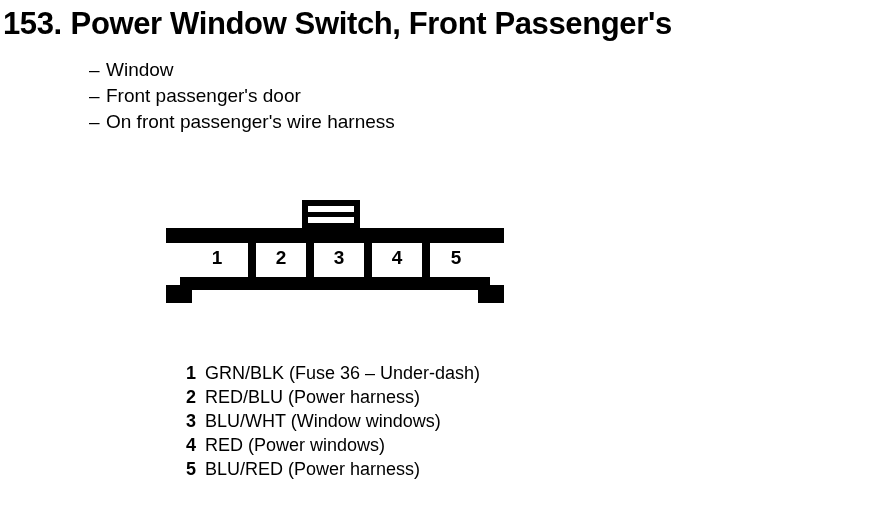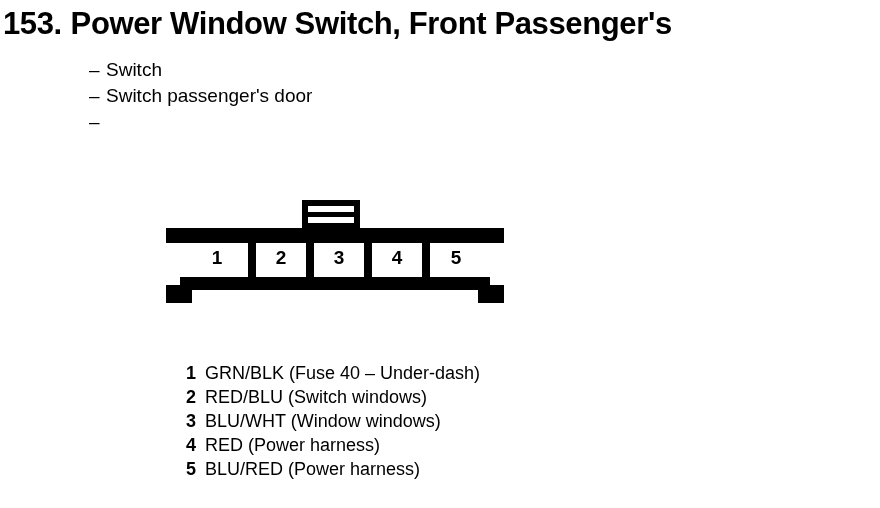--- a/index.html
+++ b/index.html
@@ -100,28 +100,29 @@
 </head>
 <body>
 
 <div class="title">
   <span class="num">153.</span><span>Power Window Switch, Front Passenger's</span>
 </div>
 
 <div class="spec-list">
   <div class="spec-item">
     <span class="spec-dash">–</span>
-    <span>Switch</span>
+    <span>Window</span>
   </div>
   <div class="spec-item">
     <span class="spec-dash">–</span>
-    <span>Switch passenger's door</span>
+    <span>Front passenger's door</span>
   </div>
   <div class="spec-item">
     <span class="spec-dash">–</span>
+    <span>On front passenger's wire harness</span>
   </div>
 </div>
 
 <div class="connector-figure">
   <svg width="350" height="120" viewBox="0 0 350 120" xmlns="http://www.w3.org/2000/svg">
     <g fill="#000000">
 
       <path d="M142 7 H200 V35 H142 Z
                M148 13 H194 V19 H148 Z
                M148 24 H194 V30 H148 Z" fill-rule="evenodd"></path>
@@ -160,31 +161,31 @@
       <text class="cav-num" x="179" y="71">3</text>
       <text class="cav-num" x="237" y="71">4</text>
       <text class="cav-num" x="296" y="71">5</text>
     </g>
   </svg>
 </div>
 
 <div class="pin-legend">
   <div class="pin-row">
     <span class="pin-no">1</span>
-    <span class="pin-desc">GRN/BLK (Fuse 40 – Under-dash)</span>
+    <span class="pin-desc">GRN/BLK (Fuse 36 – Under-dash)</span>
   </div>
   <div class="pin-row">
     <span class="pin-no">2</span>
-    <span class="pin-desc">RED/BLU (Switch windows)</span>
+    <span class="pin-desc">RED/BLU (Power harness)</span>
   </div>
   <div class="pin-row">
     <span class="pin-no">3</span>
     <span class="pin-desc">BLU/WHT (Window windows)</span>
   </div>
   <div class="pin-row">
     <span class="pin-no">4</span>
-    <span class="pin-desc">RED (Power harness)</span>
+    <span class="pin-desc">RED (Power windows)</span>
   </div>
   <div class="pin-row">
     <span class="pin-no">5</span>
     <span class="pin-desc">BLU/RED (Power harness)</span>
   </div>
 </div>
 
 </body></html>

